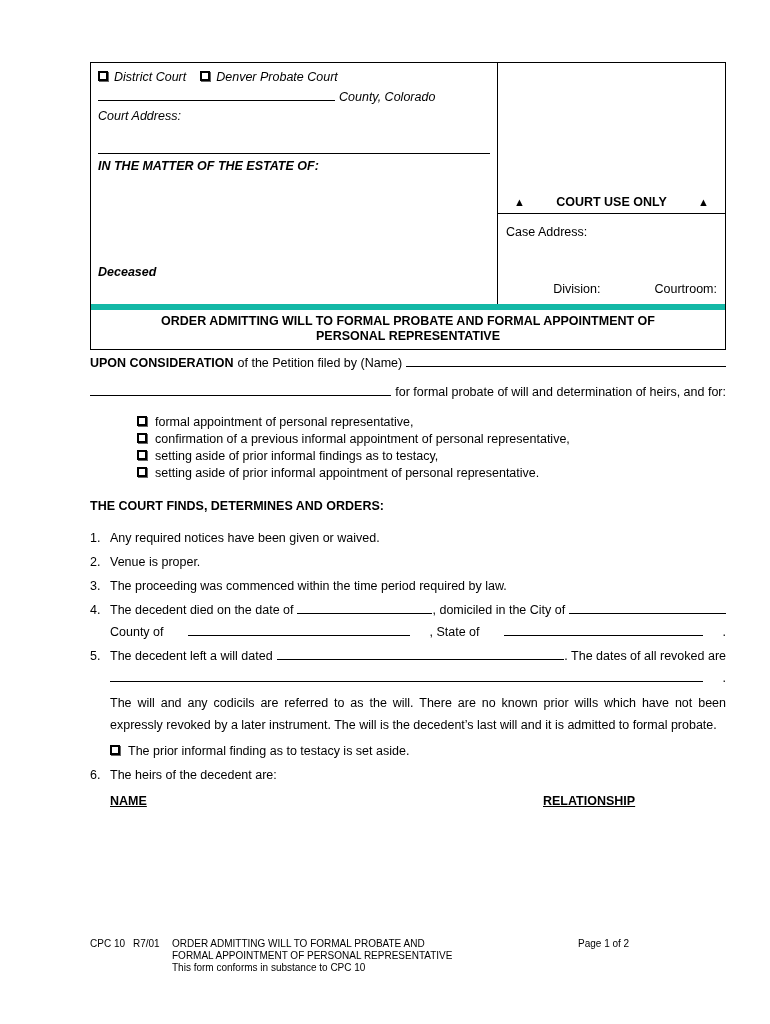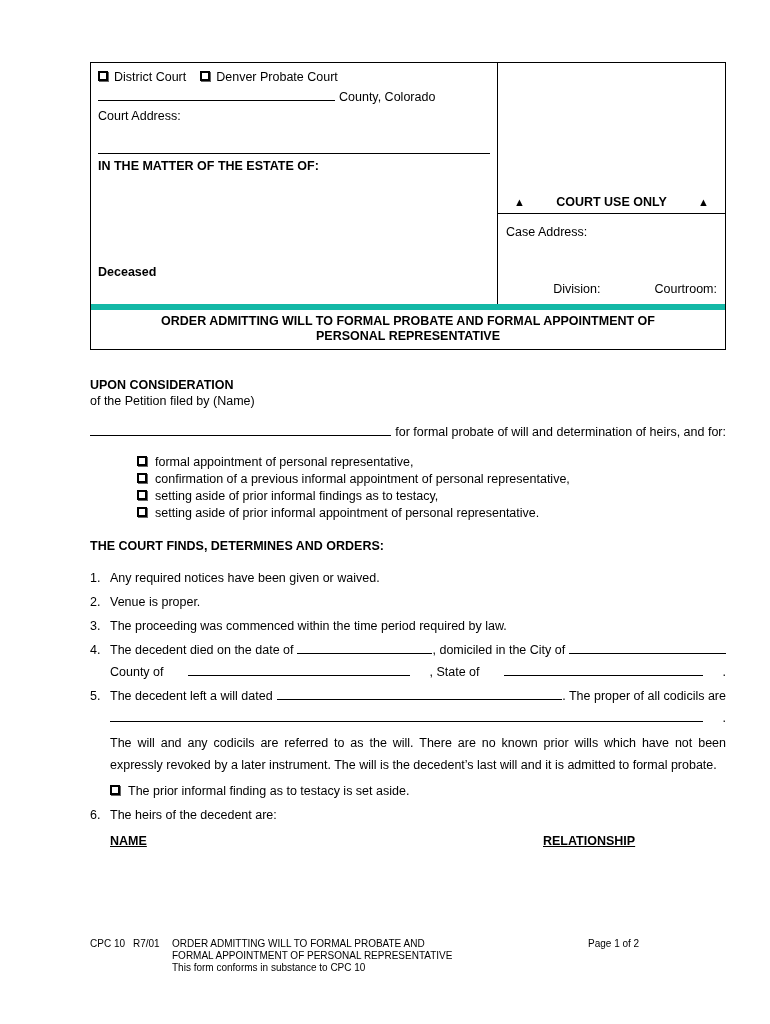--- a/index.html
+++ b/index.html
@@ -21,21 +21,21 @@
   .mr { margin-right: 4px; }
   .ml4 { margin-left: 4px; }
   .ml8 { margin-left: 8px; }
   .checkbox {
     width: 10px; height: 10px; border: 2px solid #000; background: #fff;
     display: inline-block; flex: none; box-shadow: 1px 1px 0 #666;
   }
   
   .caption-box { border: 1px solid #000; }
   .caption-top { display: flex; height: 241px; }
-  .cap-left { width: 407px; border-right: 1px solid #000; padding: 6px 7px 8px; display: flex; flex-direction: column; }
+  .cap-left { width: 407px; border-right: 1px solid #000; padding: 6px 7px 8px; display: flex; flex-direction: column; font-style: italic; }
   .court-line { display: flex; align-items: baseline; }
   .court-line .lbl { margin-left: 6px; }
   .court-line .cb2 { margin-left: 14px; }
   .county-row { margin-top: 4px; }
   .addr-row { margin-top: 3px; }
   .cap-line { margin-top: 29px; border-bottom: 1px solid #000; height: 0; }
   .estate-label { margin-top: 4px; font-weight: bold; }
   .grow-v { flex: 1 1 auto; }
   .deceased { font-weight: bold; margin-bottom: 16px; }
   .cap-right { flex: 1 1 auto; display: flex; flex-direction: column; }
@@ -45,41 +45,41 @@
   }
   .cuo-marker { font-size: 11px; }
   .case-row { padding: 10px 8px 0; }
   .division-row { margin-top: auto; padding: 0 8px 7px; display: flex; justify-content: flex-end; }
   .courtroom { margin-left: 54px; }
   .caption-title {
     border-top: 6px solid #14b8a6; text-align: center; font-weight: bold;
     padding: 4px 42px 5px; line-height: 15px;
   }
   
-  .intro1 { margin-top: 27px; flex-direction: column; }
+  .intro1 { margin-top: 5px; }
   .intro2 { margin-top: 13px; text-align: right; }
   .options { margin-top: 14px; margin-left: 47px; }
   .opt-row { display: flex; align-items: baseline; margin-top: 1px; }
   .findings-head { margin-top: 17px; font-weight: bold; }
   .num-item { display: flex; margin-top: 8px; }
   .num-item.first { margin-top: 16px; }
   .num { width: 20px; flex: none; }
   .item-body { flex: 1 1 auto; min-width: 0; }
   .second-line { margin-top: 6px; gap: 20px; }
   .will-paragraph { margin-top: 6px; line-height: 22px; text-align: justify; }
   .testacy-row { margin-top: 7px; }
   .headers { position: relative; margin-top: 10px; height: 16px; }
   .hdr { font-weight: bold; text-decoration: underline; }
   .hdr-rel { position: absolute; left: 433px; top: 0; }
   
   .footer { position: absolute; left: 90px; top: 938px; width: 636px; font-size: 10px; line-height: 12px; }
   .footer-row { display: flex; }
   .f-code { width: 43px; flex: none; }
   .f-rev { width: 39px; flex: none; }
-  .f-page { position: absolute; left: 498px; top: 0; }
+  .f-page { position: absolute; left: 488px; top: 0; }
 </style>
 </head>
 <body>
 
 <div class="content">
 
   <div class="caption-box">
     <div class="caption-top">
 
       <div class="cap-left">
@@ -181,21 +181,21 @@
       </div>
     </div>
   </div>
 
   <div class="num-item">
     <span class="num">5.</span>
     <div class="item-body">
       <div class="row">
         <span class="mr nowrap">The decedent left a will dated</span>
         <span class="blank grow"></span>
-        <span class="nowrap">.  The proper of all codicils are</span>
+        <span class="nowrap">.  The dates of all revoked are</span>
       </div>
       <div class="row second-line">
         <span class="blank grow"></span>
         <span>.</span>
       </div>
       <div class="will-paragraph">The will and any codicils are referred to as the will. There are no known prior wills which have not been expressly revoked by a later instrument. The will is the decedent’s last will and it is admitted to formal probate.</div>
       <div class="row testacy-row">
         <span class="checkbox"></span>
         <span class="ml8">The prior informal finding as to testacy is set aside.</span>
       </div>

